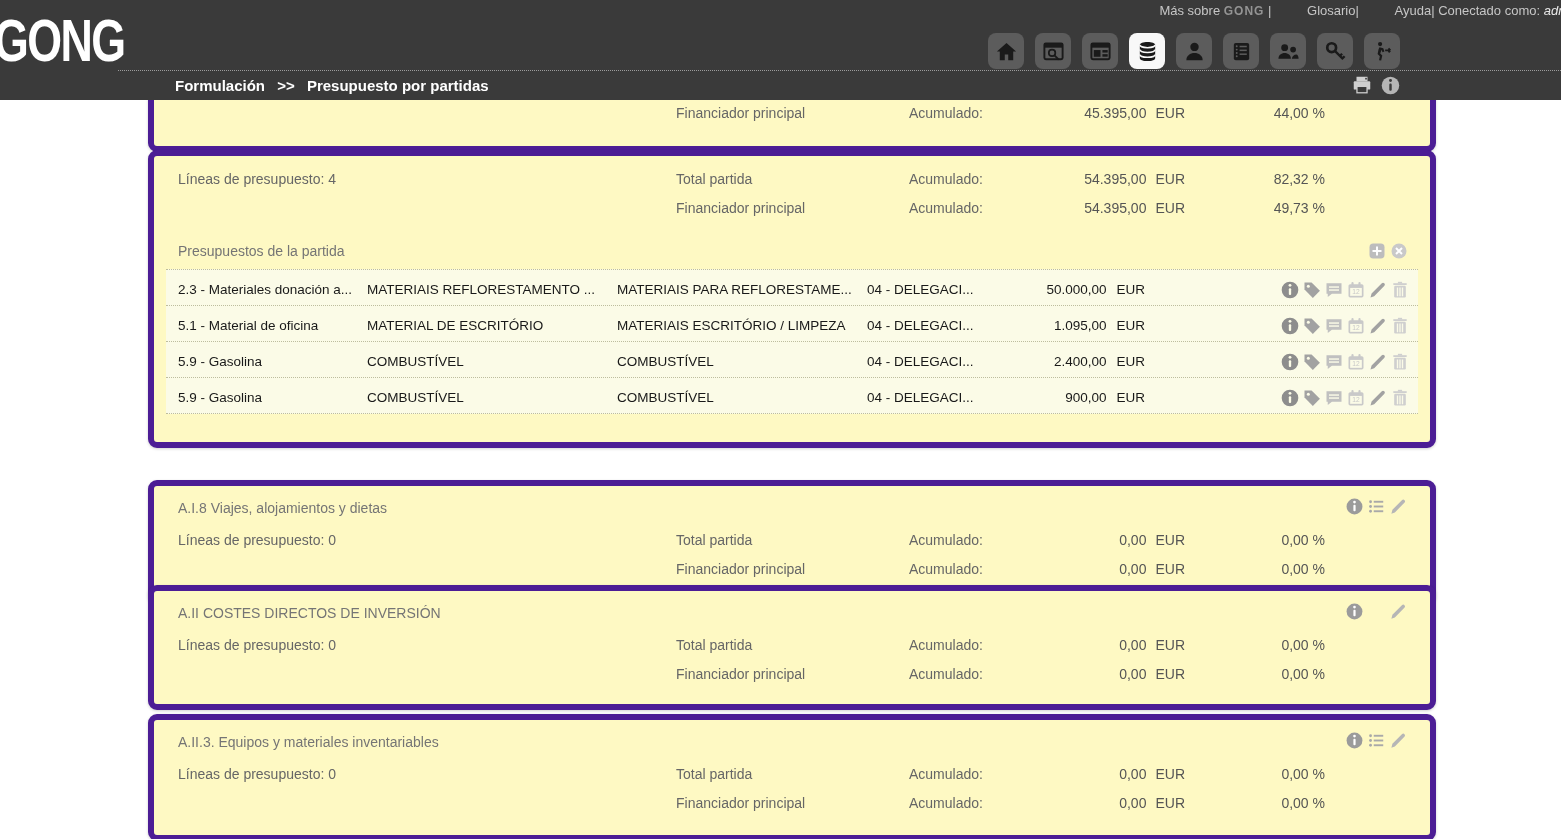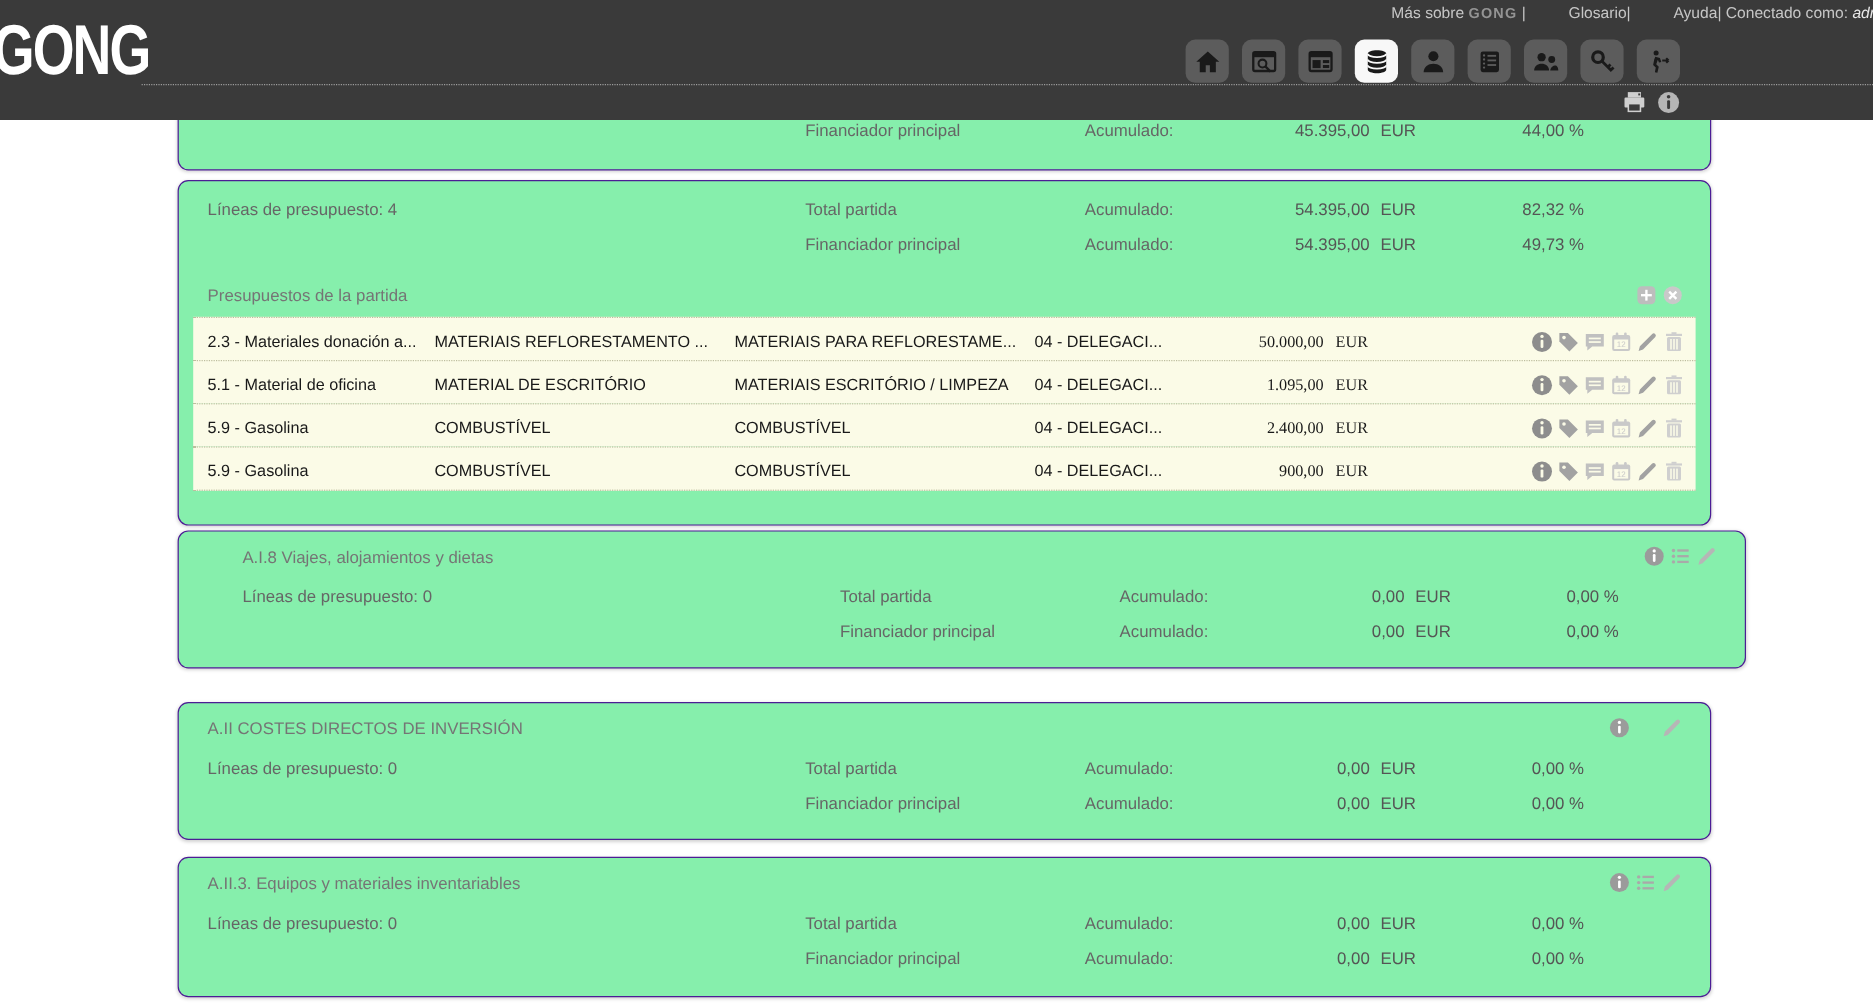--- a/index.html
+++ b/index.html
@@ -18,25 +18,25 @@
   .navrow{position:absolute;top:33px;right:161px;display:flex;gap:11px;}
   .navbtn{width:36px;height:36px;border-radius:8px;background:#5c5c5c;--bg:#5c5c5c;color:#1a1a1a;
           display:flex;align-items:center;justify-content:center;cursor:pointer;}
   .navbtn.active{background:#f8f8f8;--bg:#f8f8f8;}
   .hdr-divider{position:absolute;top:70px;left:118px;right:0;border-top:1px dotted #9c9c9c;}
   .crumb{position:absolute;top:77px;left:175px;font-size:15px;font-weight:bold;color:#fff;}
   .crumb span{margin-right:8px;}
   .crumb-icons{position:absolute;top:74px;right:160px;display:flex;gap:7px;align-items:center;--bg:#3a3a3a;}
 
   
-  .card{position:absolute;left:148px;width:1276px;background:#86efac;border:1px solid #4c1d95;
+  .card{position:absolute;left:148px;width:1276px;background:#fef9c3;border:6px solid #4c1d95;
         border-radius:9px;box-shadow:0 1px 3px rgba(0,0,0,.18);z-index:1;}
   #card-partial{top:60px;height:80px;overflow:hidden;}
   #card-0{top:150px;height:286px;}
-  #card-1{top:442px;height:113px;padding-left:29px;}
+  #card-1{top:480px;height:113px;}
   #card-2{top:585px;height:113px;}
   #card-3{top:714px;height:115px;}
 
   .card-head{position:relative;padding:13px 24px 0;}
   .card-title{font-size:14px;color:#757575;}
   .head-icons{position:absolute;right:22px;top:11px;display:flex;gap:3px;align-items:center;--bg:#fff;}
   .sp19{width:19px;}
 
   .srow{display:grid;grid-template-columns:498px 233px 156px 120px 140px 1fr;
         padding-left:24px;align-items:center;height:29px;font-size:14px;color:#666;}
@@ -47,21 +47,21 @@
   .section-head{position:relative;margin:19px 24px 0;height:20px;display:flex;align-items:center;
                 font-size:14px;color:#757575;}
   .section-icons{position:absolute;right:-2px;top:1px;display:flex;gap:4px;align-items:center;}
 
   .btable{margin:8px 12px 0;}
   .bline{display:grid;grid-template-columns:189px 250px 250px 115px 163px 1fr auto;
          align-items:center;height:31px;background:#fbfbe7;--bg:#fbfbe7;
          border-top:1px dotted #bdbd9e;padding:4px 8px 0 12px;font-size:13.5px;color:#191919;
          white-space:nowrap;overflow:hidden;}
   .bline:last-child{border-bottom:1px dotted #bdbd9e;}
-  .bline .amt{color:#191919;gap:10px;font-family:Liberation Serif, serif;}
+  .bline .amt{color:#191919;gap:10px;}
   .line-icons{display:flex;gap:2px;align-items:center;}
 
   
   .c-info-h{color:#9b9b9b;}  .c-list-h{color:#a9a9a9;} .c-pencil-h{color:#b6b6b6;}
   .c-plus{color:#bdbdbd;}    .c-close{color:#c9c9c9;}
   .c-info-r{color:#8d8d8d;}  .c-tag{color:#a2a2a2;}   .c-comment{color:#c0c0c0;}
   .c-cal{color:#c9c9c9;}     .c-pencil-r{color:#a2a2a2;} .c-trash{color:#cfcfcf;}
   .c-printer{color:#cfcfcf;} .c-info-b{color:#b5b5b5;}
   svg.ic{display:block;}
 </style>
@@ -249,20 +249,25 @@
         </div>
       <div class="navbtn">
           <svg class="ic" width="23" height="23">
             <use href="#i-logout"></use>
           </svg>
         </div>
     </div>
 
     <div class="hdr-divider"></div>
 
+    <div class="crumb">
+      <span>Formulación</span>
+      <span>&gt;&gt;</span>
+      <span>Presupuesto por partidas</span>
+    </div>
     <div class="crumb-icons">
       <svg class="ic c-printer" width="22" height="22">
           <use href="#i-printer"></use>
         </svg>
       <svg class="ic c-info-b" width="21" height="21">
           <use href="#i-info"></use>
         </svg>
     </div>
   </div>
 

